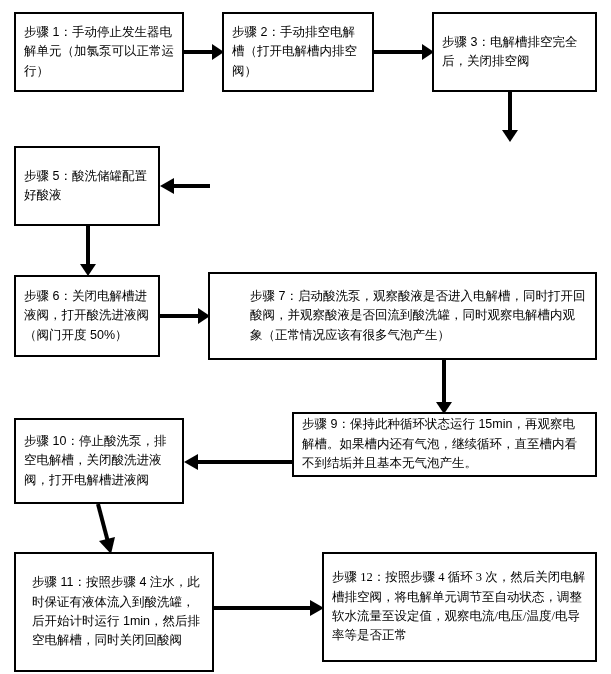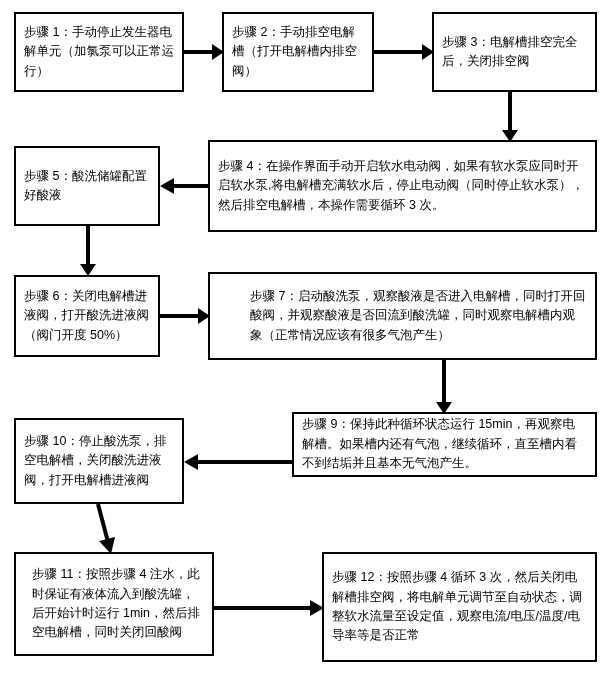--- a/index.html
+++ b/index.html
@@ -49,33 +49,32 @@
 <div class="canvas">
 
   <div class="box" style="left:14px; top:12px; width:170px; height:80px;">步骤 1：手动停止发生器电解单元（加氯泵可以正常运行）</div>
 
   <div class="box" style="left:222px; top:12px; width:152px; height:80px;">步骤 2：手动排空电解槽（打开电解槽内排空阀）</div>
 
   <div class="box" style="left:432px; top:12px; width:165px; height:80px;">步骤 3：电解槽排空完全后，关闭排空阀</div>
 
   <div class="box" style="left:14px; top:146px; width:146px; height:80px;">步骤 5：酸洗储罐配置好酸液</div>
 
-  <div class="box" style="left:208px; top:140px; width:389px; height:92px;">步骤 4：在操作界面手动开启软水电动阀，如果有软水泵应同时开启软水泵,将电解槽充满软水后，停止电动阀（同时停止软水泵），然后排空电解槽，本操作需要循环 3 次。</div>
 
   <div class="box" style="left:14px; top:275px; width:146px; height:82px;">步骤 6：关闭电解槽进液阀，打开酸洗进液阀（阀门开度 50%）</div>
 
   <div class="box" style="left:208px; top:272px; width:389px; height:88px;padding-left:40px;">步骤 7：启动酸洗泵，观察酸液是否进入电解槽，同时打开回酸阀，并观察酸液是否回流到酸洗罐，同时观察电解槽内观象（正常情况应该有很多气泡产生）</div>
 
   <div class="box" style="left:14px; top:418px; width:170px; height:86px;">步骤 10：停止酸洗泵，排空电解槽，关闭酸洗进液阀，打开电解槽进液阀</div>
 
   <div class="box" style="left:292px; top:412px; width:305px; height:65px;">步骤 9：保持此种循环状态运行 15min，再观察电解槽。如果槽内还有气泡，继续循环，直至槽内看不到结垢并且基本无气泡产生。</div>
 
-  <div class="box" style="left:14px; top:552px; width:200px; height:104px;padding-left:16px;">步骤 11：按照步骤 4 注水，此时保证有液体流入到酸洗罐，后开始计时运行 1min，然后排空电解槽，同时关闭回酸阀</div>
+  <div class="box" style="left:14px; top:552px; width:200px; height:120px;padding-left:16px;">步骤 11：按照步骤 4 注水，此时保证有液体流入到酸洗罐，后开始计时运行 1min，然后排空电解槽，同时关闭回酸阀</div>
 
-  <div class="box" style="left:322px; top:552px; width:275px; height:110px;">步骤 12：按照步骤 4 循环 3 次，然后关闭电解槽排空阀，将电解单元调节至自动状态，调整软水流量至设定值，观察电流/电压/温度/电导率等是否正常</div>
+  <div class="box" style="left:322px; top:552px; width:275px; height:110px;font-family:Liberation Serif, serif;">步骤 12：按照步骤 4 循环 3 次，然后关闭电解槽排空阀，将电解单元调节至自动状态，调整软水流量至设定值，观察电流/电压/温度/电导率等是否正常</div>
 
   <div class="arrow" style="left:184px; top:42px; width:40px; height:20px;">
     <svg width="40" height="20" viewBox="0 0 40 20">
       <line x1="0" y1="10" x2="28" y2="10" stroke="#000" stroke-width="4"></line>
       <polygon points="28,2 40,10 28,18" fill="#000"></polygon>
     </svg>
   </div>
 
   <div class="arrow" style="left:374px; top:42px; width:60px; height:20px;">
     <svg width="60" height="20" viewBox="0 0 60 20">

